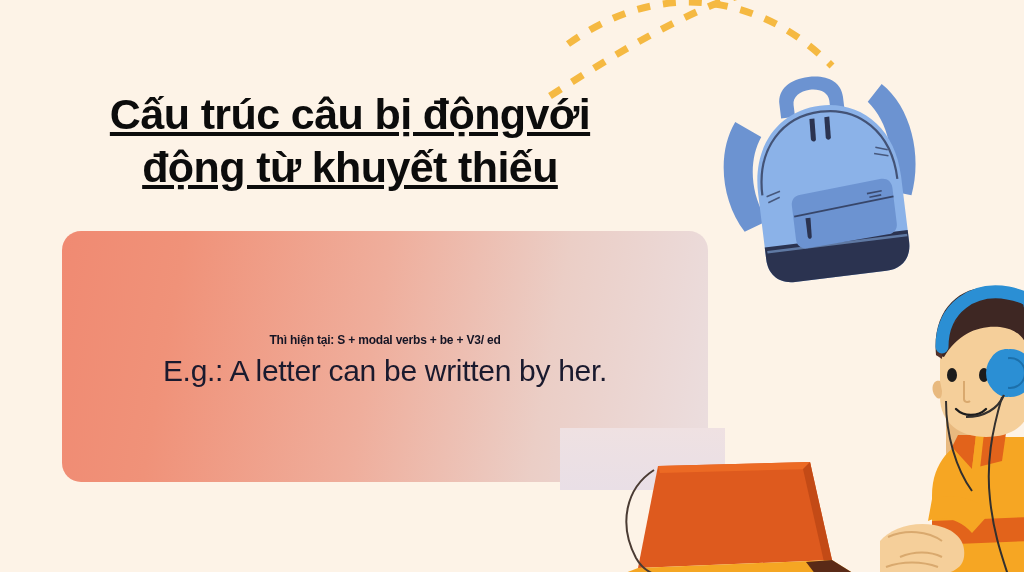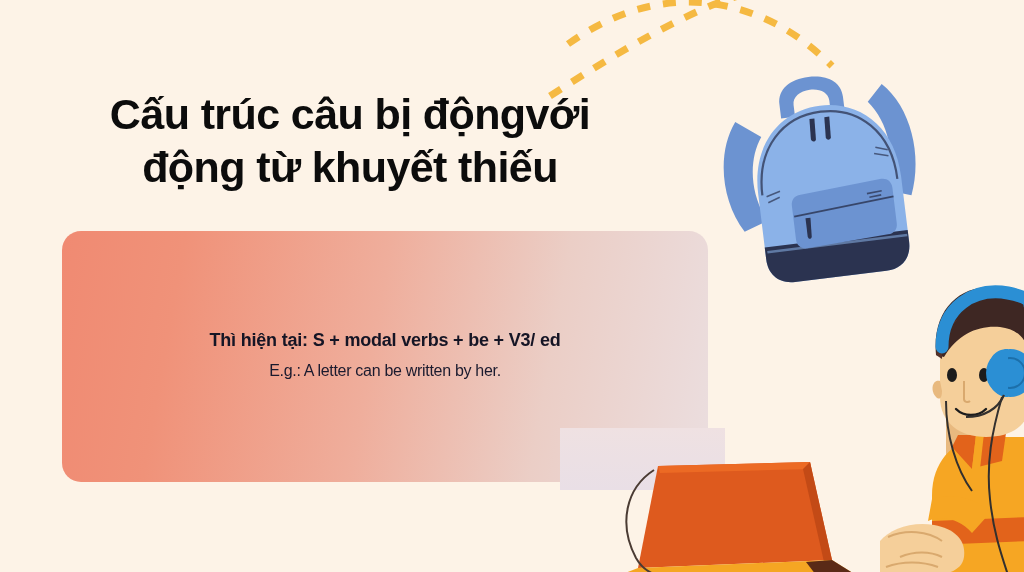--- a/index.html
+++ b/index.html
@@ -13,42 +13,43 @@
   
   .title{
     position:absolute;left:0;top:88px;width:700px;
     text-align:center;
     color:#0C0C0C;
     font-weight:700;
     font-size:43px;
     line-height:53px;
     letter-spacing:-0.6px;
     white-space:pre-line;
+    text-decoration:underline;
   }
 
   
   .card{
     position:absolute;left:62px;top:231px;width:646px;height:251px;
     border-radius:19px;
     background:linear-gradient(100deg,#F08A72 0%,#F09279 18%,#EFAE9C 48%,#EBCEC6 74%,#EBDEDF 100%);
   }
   .card-inner{
     position:absolute;inset:0;
     display:flex;flex-direction:column;
     align-items:center;justify-content:center;
     padding:0 22px;box-sizing:border-box;
   }
   .blk{width:100%;text-align:center;}
   .blk + .blk{margin-top:24px;}
   .blk .rule{
-    color:#151525;font-weight:700;font-size:18px;line-height:24px;
+    color:#151525;font-weight:700;font-size:12px;line-height:24px;
     letter-spacing:-0.2px;
   }
   .blk .eg{
-    color:#1A1A2E;font-weight:400;font-size:16px;line-height:30px;
+    color:#1A1A2E;font-weight:400;font-size:30px;line-height:30px;
     letter-spacing:-0.3px;margin-top:4px;
   }
 
   
   .dashes{position:absolute;left:540px;top:-12px;width:300px;height:120px;}
 
   
   .backpack{position:absolute;left:705px;top:55px;width:250px;height:250px;}
 
   

